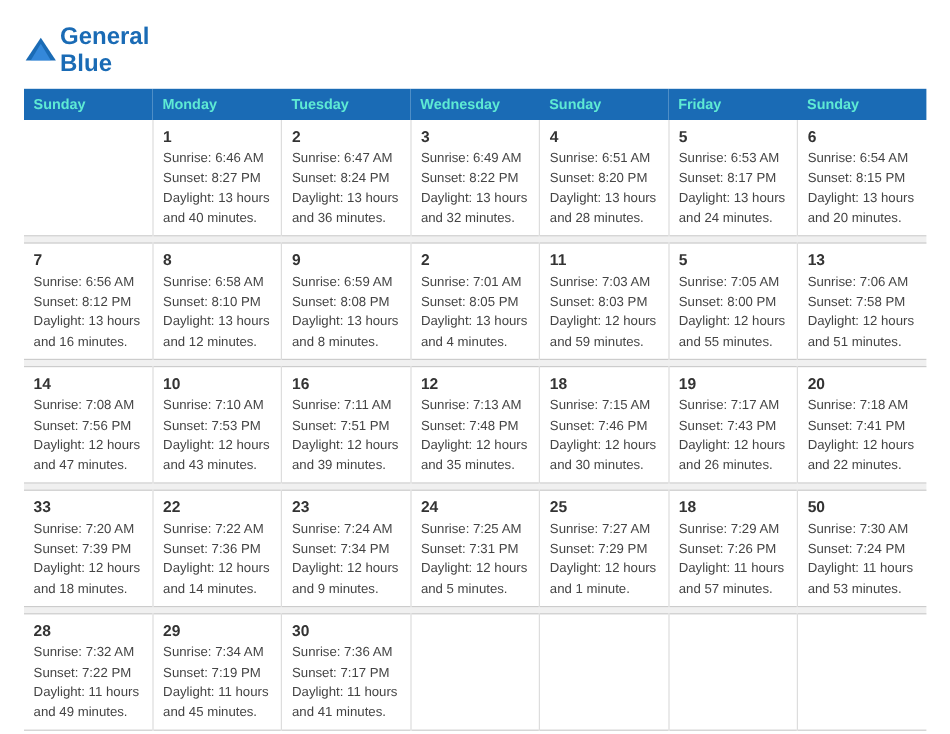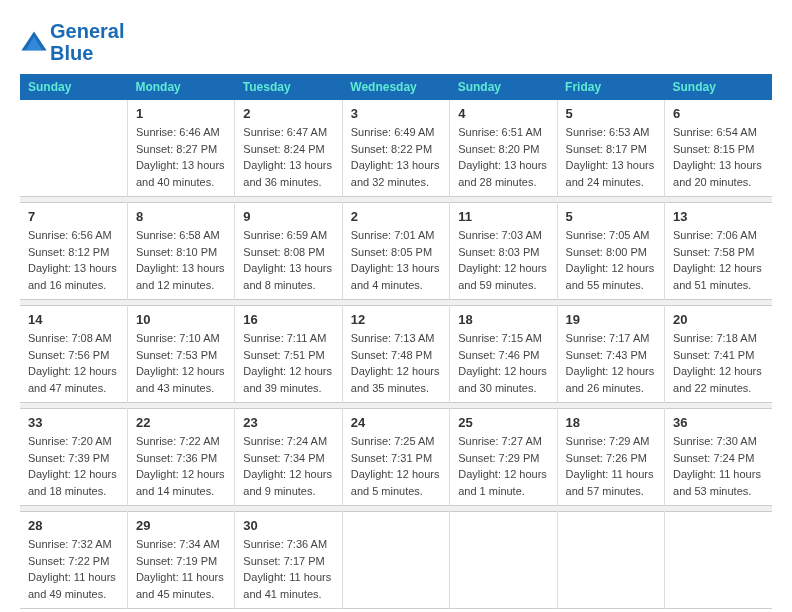--- a/index.html
+++ b/index.html
@@ -237,21 +237,21 @@
         </td>
         <td>
           <span class="day-number">25</span>
           <div class="cell-content">Sunrise: 7:27 AM<br>Sunset: 7:29 PM<br>Daylight: 12 hours and 1 minute.</div>
         </td>
         <td>
           <span class="day-number">18</span>
           <div class="cell-content">Sunrise: 7:29 AM<br>Sunset: 7:26 PM<br>Daylight: 11 hours and 57 minutes.</div>
         </td>
         <td>
-          <span class="day-number">36</span>
+          <span class="day-number">50</span>
           <div class="cell-content">Sunrise: 7:30 AM<br>Sunset: 7:24 PM<br>Daylight: 11 hours and 53 minutes.</div>
         </td>
       </tr>
       <tr class="row-separator">
         <td colspan="7"></td>
       </tr>
       <tr class="week-row">
         <td>
           <span class="day-number">28</span>
           <div class="cell-content">Sunrise: 7:32 AM<br>Sunset: 7:22 PM<br>Daylight: 11 hours and 49 minutes.</div>

